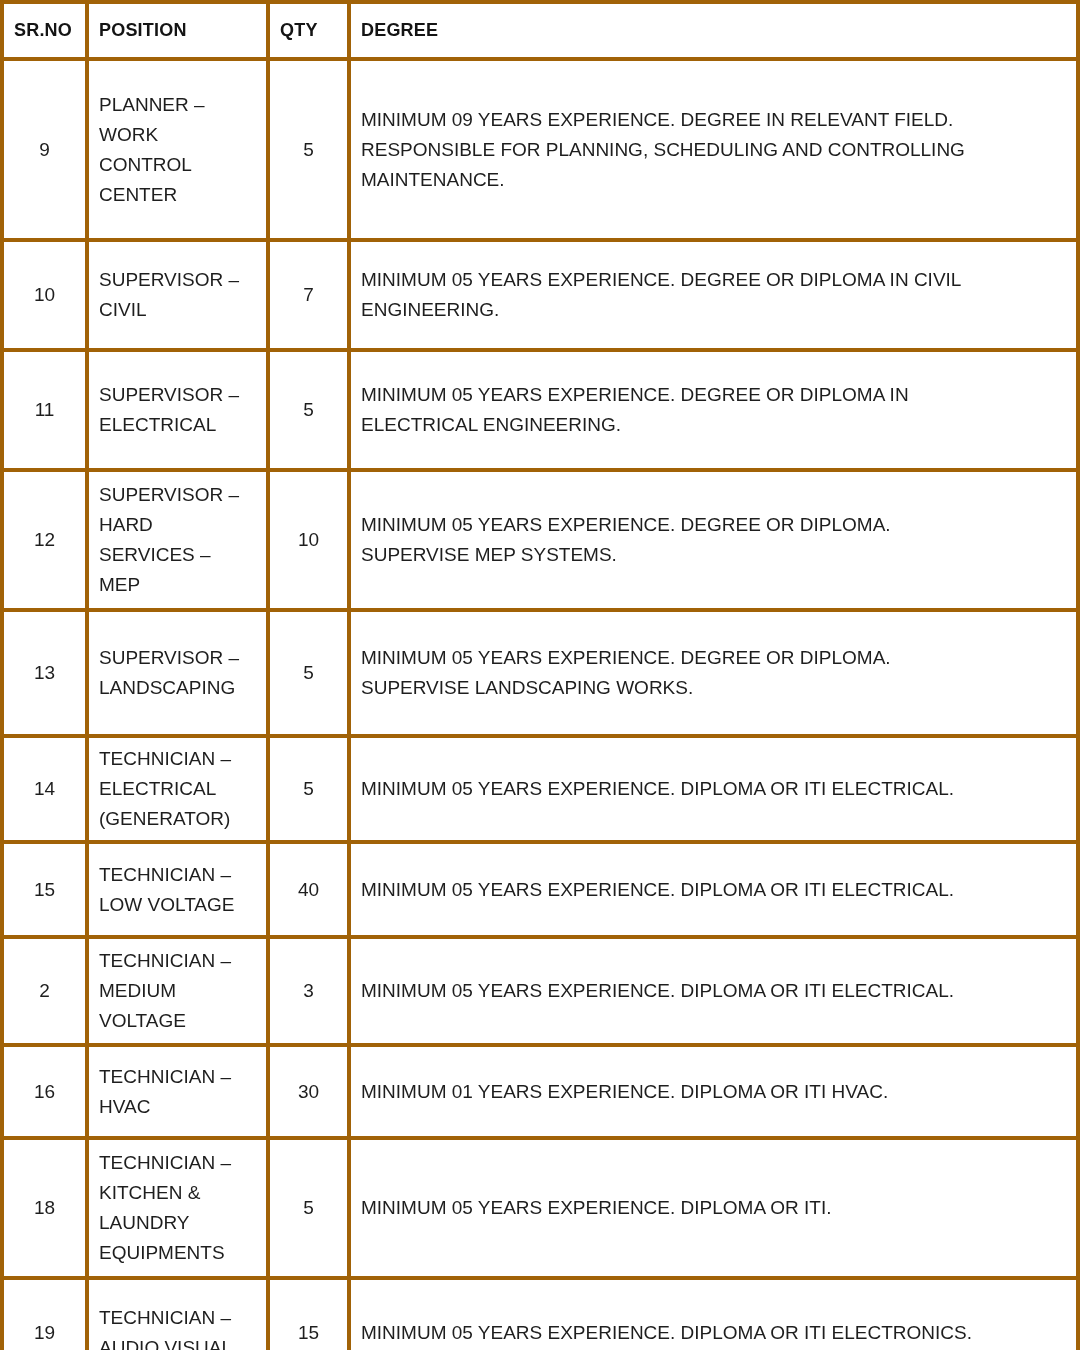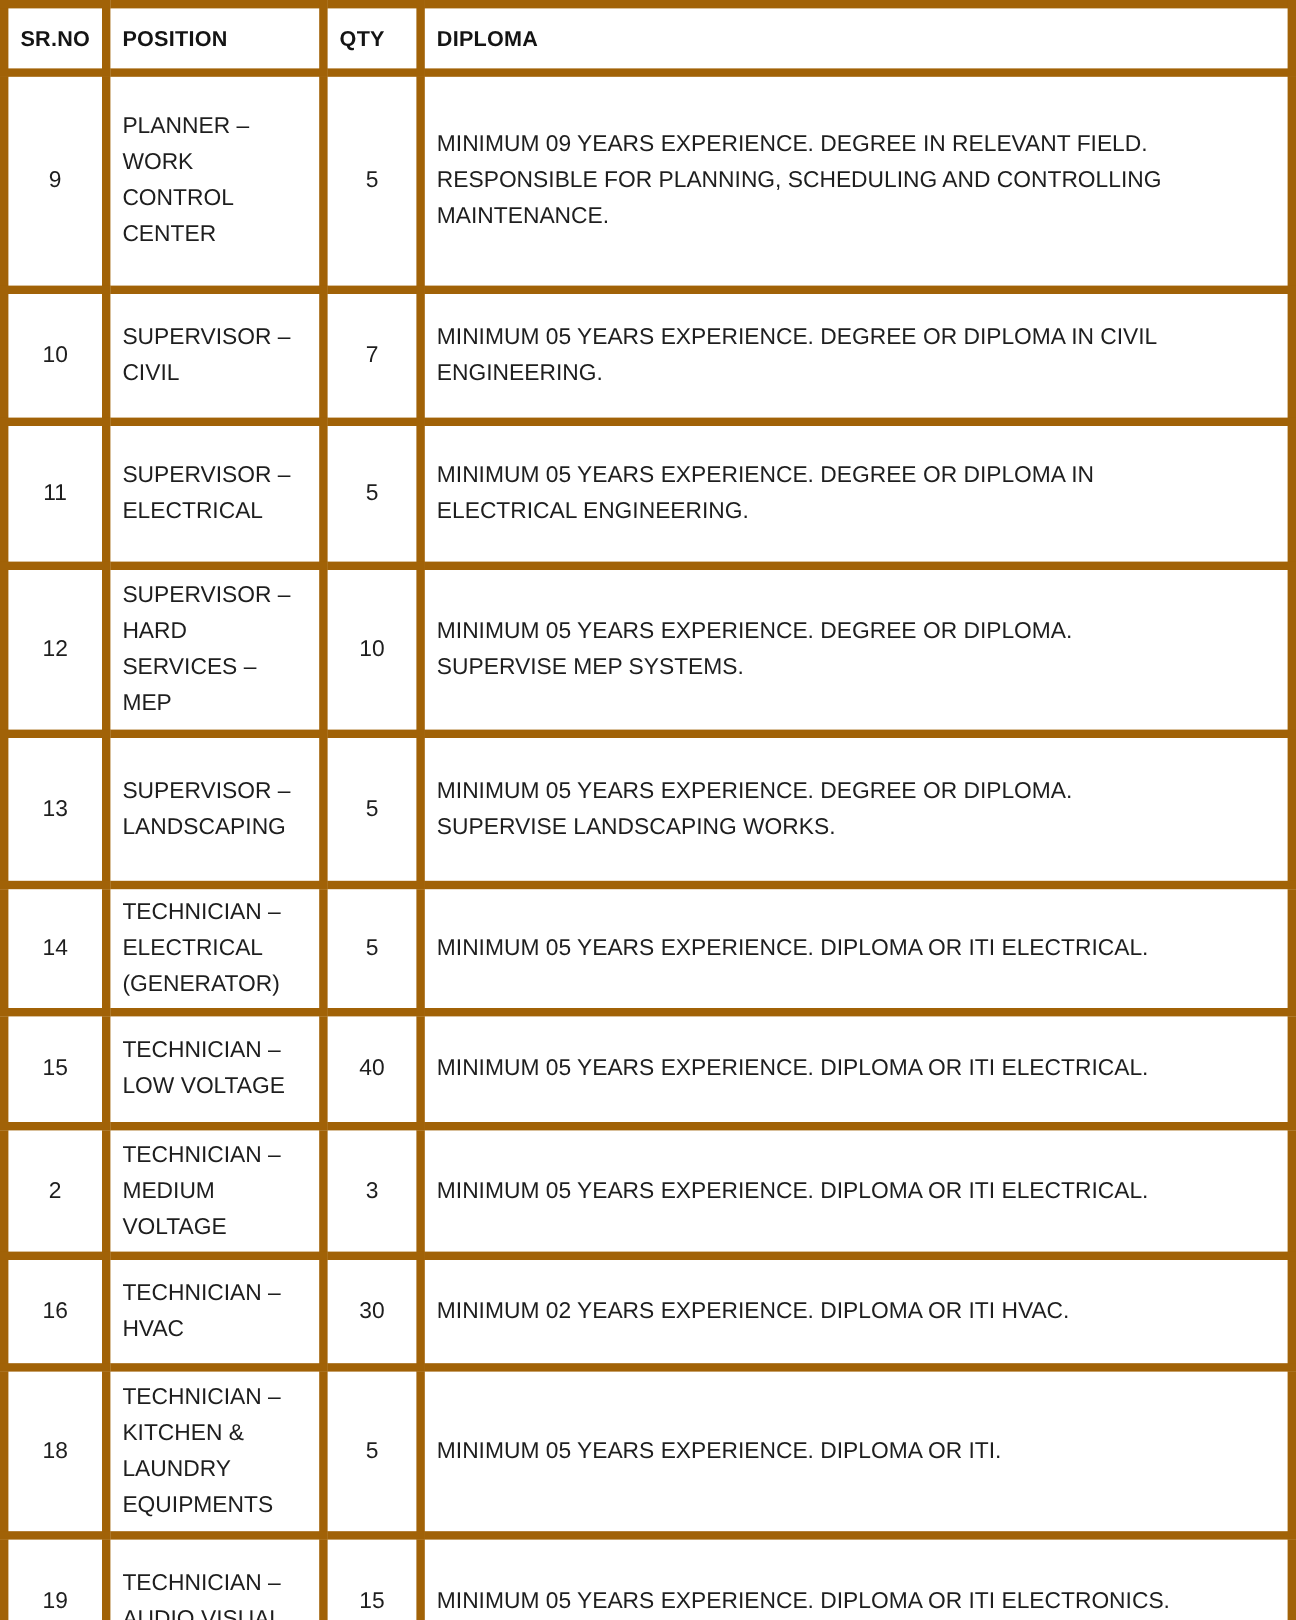--- a/index.html
+++ b/index.html
@@ -15,21 +15,21 @@
     border-collapse: collapse;
     table-layout: fixed;
     width: 1080px;
   }
   col.col-sr       { width: 85px; }
   col.col-position { width: 181px; }
   col.col-qty      { width: 81px; }
   col.col-remark   { width: auto; }
 
   th, td {
-    border: 7px solid #a16207;
+    border: 4px solid #a16207;
     vertical-align: middle;
     box-sizing: border-box;
   }
   thead tr { height: 57px; }
   th {
     font-size: 18px;
     font-weight: 700;
     color: #141414;
     text-align: left;
     padding: 0 10px;
@@ -69,21 +69,21 @@
     <col class="col-sr">
     <col class="col-position">
     <col class="col-qty">
     <col class="col-remark">
   </colgroup>
   <thead>
     <tr>
       <th>SR.NO</th>
       <th>POSITION</th>
       <th>QTY</th>
-      <th>DIPLOMA</th>
+      <th>DEGREE</th>
     </tr>
   </thead>
   <tbody>
       <tr>
         <td class="cell-sr">9</td>
         <td class="cell-position">PLANNER –
 WORK
 CONTROL
 CENTER</td>
         <td class="cell-qty">5</td>
@@ -146,21 +146,21 @@
 MEDIUM
 VOLTAGE</td>
         <td class="cell-qty">3</td>
         <td class="cell-remark">MINIMUM 05 YEARS EXPERIENCE. DIPLOMA OR ITI ELECTRICAL.</td>
       </tr>
       <tr>
         <td class="cell-sr">16</td>
         <td class="cell-position">TECHNICIAN –
 HVAC</td>
         <td class="cell-qty">30</td>
-        <td class="cell-remark">MINIMUM 02 YEARS EXPERIENCE. DIPLOMA OR ITI HVAC.</td>
+        <td class="cell-remark">MINIMUM 01 YEARS EXPERIENCE. DIPLOMA OR ITI HVAC.</td>
       </tr>
       <tr>
         <td class="cell-sr">18</td>
         <td class="cell-position">TECHNICIAN –
 KITCHEN &amp;
 LAUNDRY
 EQUIPMENTS</td>
         <td class="cell-qty">5</td>
         <td class="cell-remark">MINIMUM 05 YEARS EXPERIENCE. DIPLOMA OR ITI.</td>
       </tr>

